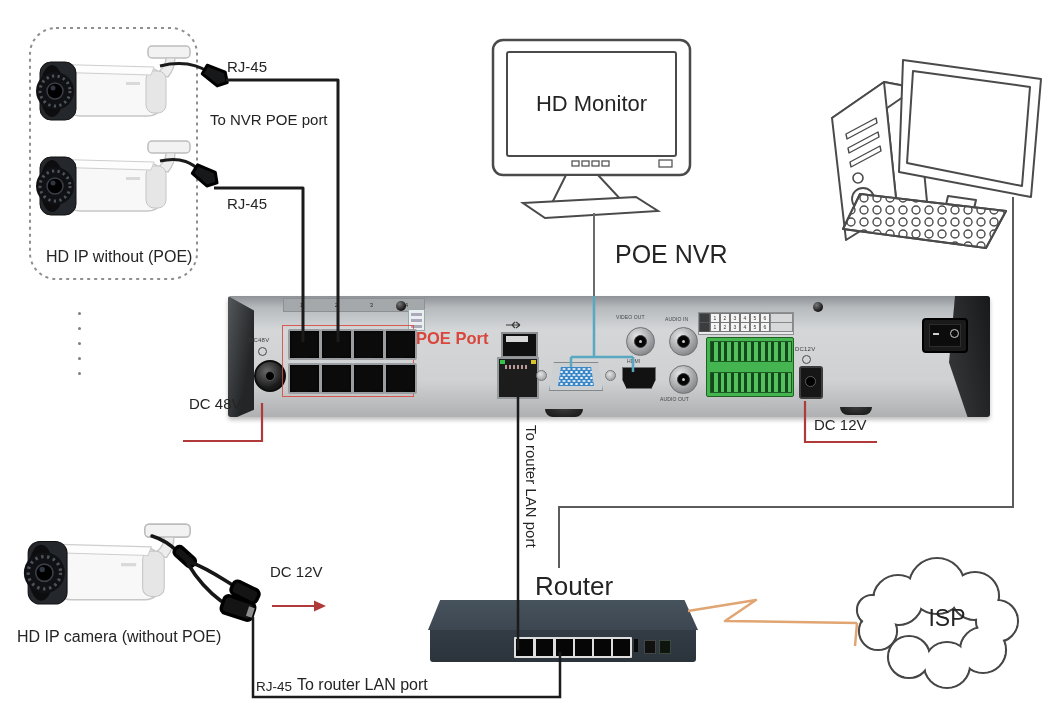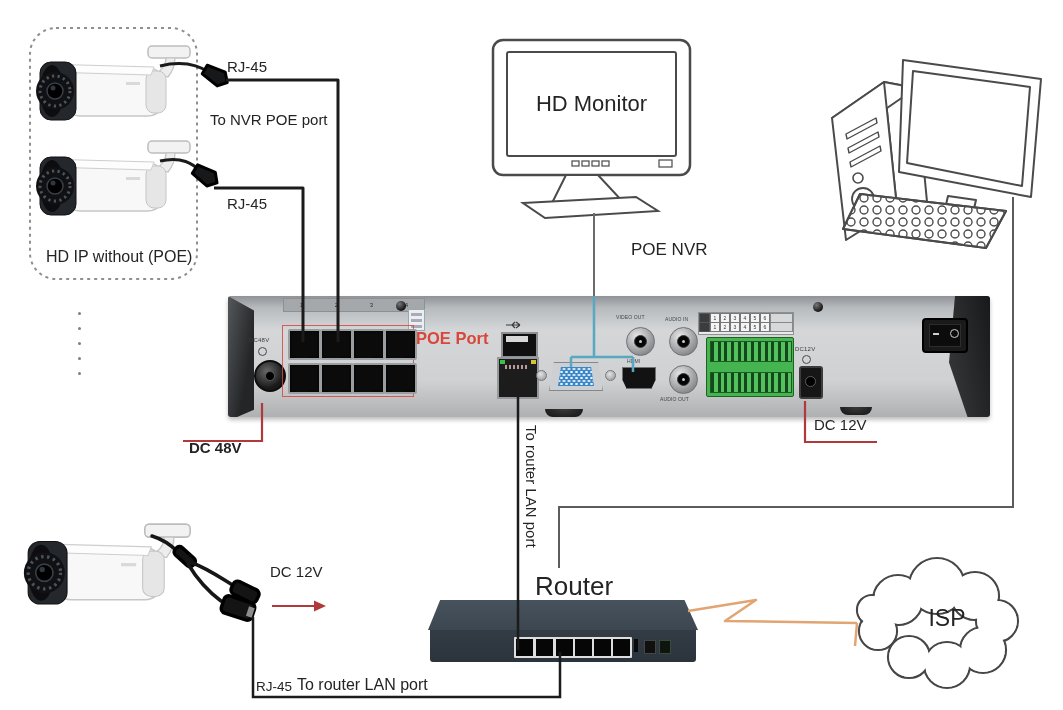--- a/index.html
+++ b/index.html
@@ -365,29 +365,30 @@
     </g>
   </svg>
 
   <span class="lbl" style="left:227px;top:59px;font-size:15px;">RJ-45</span>
   <span class="lbl" style="left:210px;top:112px;font-size:15px;">To NVR POE port</span>
   <span class="lbl" style="left:227px;top:196px;font-size:15px;">RJ-45</span>
   <span class="lbl" style="left:46px;top:248px;font-size:16px;">HD IP without (POE)</span>
 
   <div class="lbl" style="left:507px;top:52px;width:169px;height:104px;display:flex;align-items:center;justify-content:center;font-size:22px;">HD Monitor</div>
 
-  <span class="lbl" style="left:631px;top:241px;font-size:17px;">POE NVR</span>
-  <span class="lbl" style="left:189px;top:440px;font-size:15px;font-weight:bold;">DC 48V</span>
+  <span class="lbl" style="left:615px;top:241px;font-size:25px;">POE NVR</span>
+  <span class="lbl" style="left:189px;top:396px;font-size:15px;">DC 48V</span>
   <span class="lbl" style="left:814px;top:417px;font-size:15px;">DC 12V</span>
   <span class="lbl vert" style="left:522px;top:425px;font-size:15px;">To router LAN port</span>
 
   <span class="lbl" style="left:535px;top:572px;font-size:26px;">Router</span>
   <div class="lbl" style="left:915px;top:606px;width:64px;text-align:center;font-size:23px;">ISP</div>
 
   <span class="lbl" style="left:270px;top:564px;font-size:15px;">DC 12V</span>
+  <span class="lbl" style="left:17px;top:628px;font-size:16px;">HD IP camera (without POE)</span>
   <span class="lbl" style="left:256px;top:680px;font-size:13.5px;">RJ-45</span>
   <span class="lbl" style="left:297px;top:676px;font-size:16px;">To router LAN port</span>
 
   <div class="dots">
       <i></i>
       <i></i>
       <i></i>
       <i></i>
       <i></i>
     </div>

